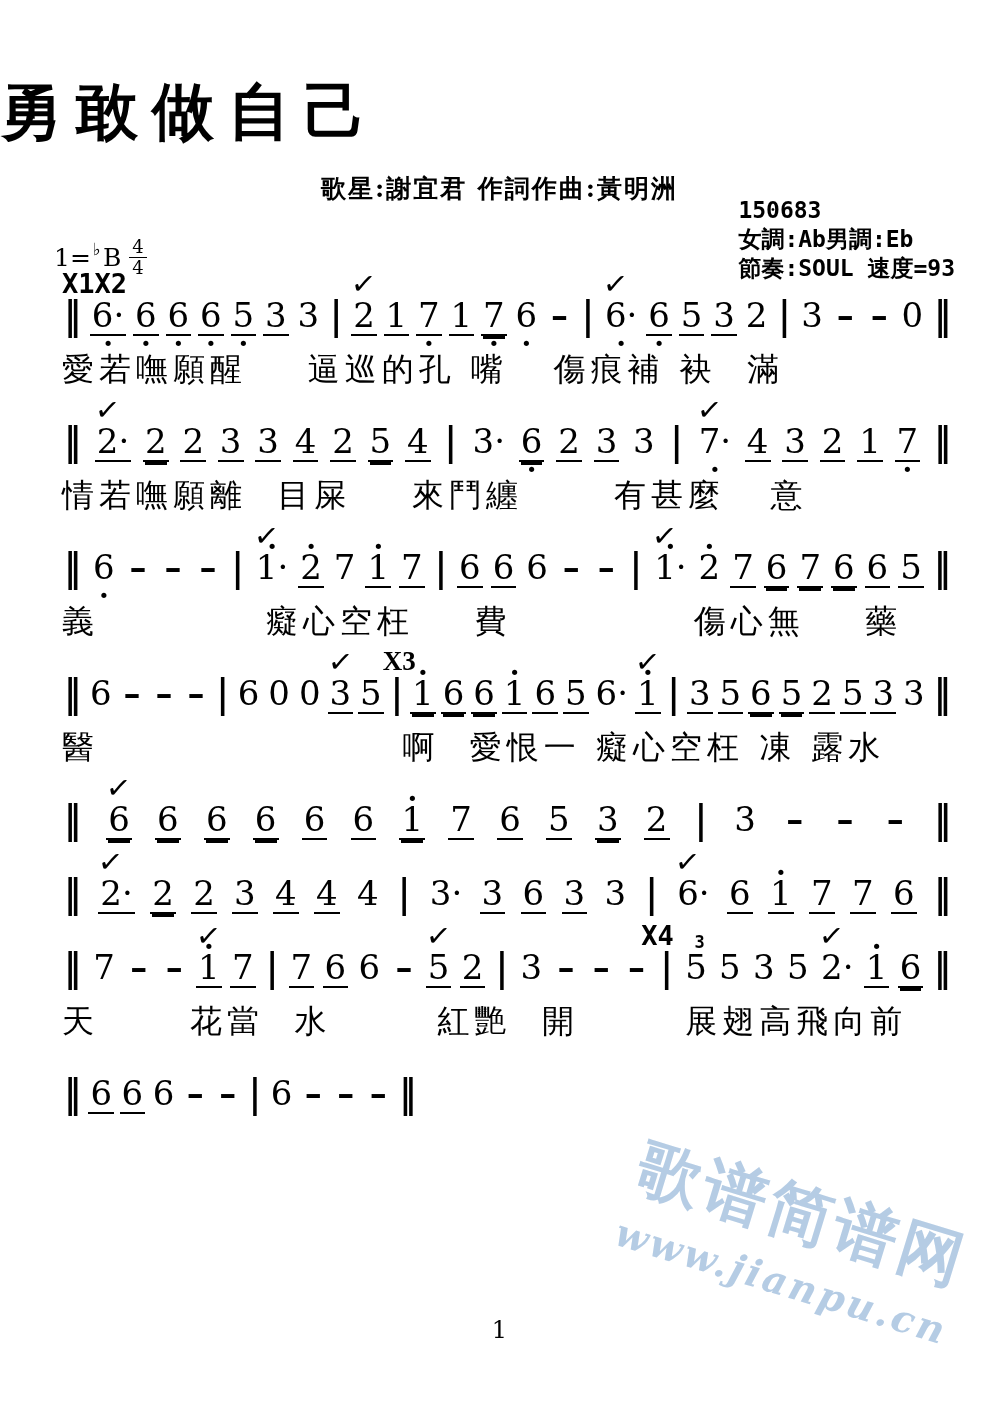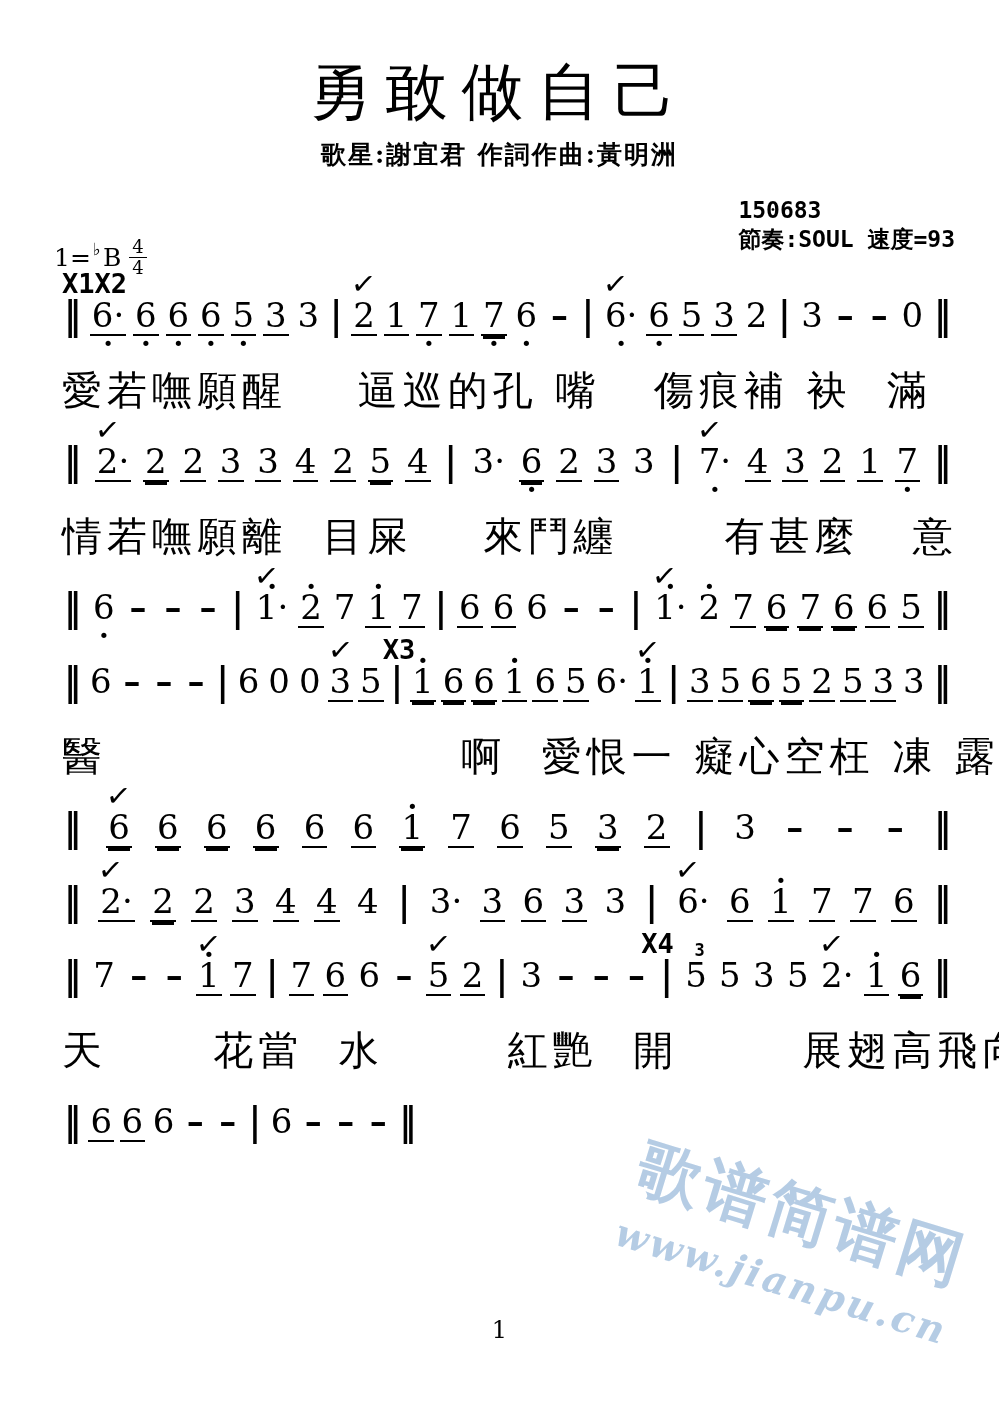--- a/index.html
+++ b/index.html
@@ -1,19 +1,19 @@
 <!DOCTYPE html>
 <html><head>
 <meta charset="utf-8">
 <style>
   html,body{margin:0;padding:0;background:#e8e8e8;}
   .page{position:relative;width:999px;height:1412px;margin:0 auto;background:#ffffff;
         font-family:"DejaVu Serif","Liberation Serif",serif;color:#000;overflow:hidden;}
-  .title{padding-top:50px;text-align:center;font-size:62px;font-weight:normal;letter-spacing:14px;}
-  .credits{margin-top:4px;text-align:center;font-size:25px;font-weight:bold;letter-spacing:2px;}
+  .title{padding-top:70px;font-size:62px;font-weight:bold;letter-spacing:14px;}
+  .credits{margin-top:18px;text-align:center;font-size:25px;font-weight:bold;letter-spacing:2px;}
   .meta{position:absolute;top:196px;right:44px;font-size:23px;font-weight:bold;
         line-height:1.25;font-family:"DejaVu Sans Mono","Liberation Mono",monospace;}
   .keysig{position:absolute;top:238px;left:54px;font-size:25px;display:flex;align-items:center;gap:2px;}
   .keysig .flat{font-size:17px;vertical-align:super;position:relative;top:-9px;}
   .frac{display:inline-flex;flex-direction:column;align-items:center;font-size:18px;line-height:1;margin-left:6px;}
   .frac .top{border-bottom:1.5px solid #000;padding:0 3px 1px;}
   .frac .bot{padding-top:1px;}
   .score{position:absolute;top:272px;left:62px;right:46px;}
   .score-line{position:relative;padding-top:26px;margin-bottom:4px;}
   .line-label{position:absolute;top:-4px;font-size:27px;font-weight:bold;
@@ -24,37 +24,38 @@
   .tok.bar{font-weight:bold;transform:scaleY(1.15);}
   .tok.dash{padding:0 5px;font-weight:bold;}
   .tok.u1{border-bottom:2.5px solid #000;}
   .tok.u2{border-bottom:2.5px solid #000;box-shadow:0 5px 0 -2px #000;}
   .tok.hi::before{content:"·";position:absolute;top:-17px;left:50%;transform:translateX(-50%);
                   font-size:28px;font-weight:bold;line-height:1;}
   .tok.lo::after{content:"·";position:absolute;bottom:-24px;left:50%;transform:translateX(-50%);
                  font-size:28px;font-weight:bold;line-height:1;}
   .check{position:absolute;top:-30px;left:0;font-size:30px;font-weight:900;transform:rotate(6deg);
          font-family:"DejaVu Sans","Liberation Sans",sans-serif;}
-  .lyrics{margin-top:24px;font-size:40px;line-height:1.2;white-space:pre;letter-spacing:5px;min-height:44px;}
+  .lyrics{margin-top:8px;font-size:32px;line-height:1.2;white-space:pre;letter-spacing:5px;min-height:44px;}
   .page-num{position:absolute;top:1316px;left:0;right:0;text-align:center;font-size:24px;}
   .watermark{position:absolute;top:1170px;right:-26px;width:460px;transform:rotate(17deg);
              text-align:center;font-weight:bold;opacity:0.85;pointer-events:none;}
   .wm1{font-size:64px;letter-spacing:4px;}
   .wm2{font-size:38px;font-style:italic;letter-spacing:3px;margin-top:4px;}
 </style>
 </head>
 <body>
 
 <div class="page">
 
   <div class="title">勇敢做自己</div>
   <div class="credits">歌星:謝宜君 作詞作曲:黃明洲</div>
 
   <div class="meta">
     <div>150683</div>
+    <div>女調:Ab男調:Eb</div>
     <div>節奏:SOUL 速度=93</div>
   </div>
 
   <div class="keysig">
     <span>1=</span>
       <span class="flat">♭</span>
       <span>B</span>
     <span class="frac">
       <span class="top">4</span>
       <span class="bot">4</span>
@@ -148,23 +149,24 @@
           <span class="tok hi">1·<span class="check">✓</span></span>
           <span class="tok hi">2</span>
           <span class="tok u1">7</span>
           <span class="tok u2">6</span>
           <span class="tok u2">7</span>
           <span class="tok u2">6</span>
           <span class="tok u1">6</span>
           <span class="tok u1">5</span>
           <span class="tok bar">‖</span>
         </div>
-      </div>
-      <div class="score-line">
-        <span class="line-label" style="left: 36%;">X3</span>
+        <div class="lyrics">義           癡心空枉    費            傷心無    藥</div>
+      </div>
+      <div class="score-line">
+        <span class="line-label" style="left: 36%; font-family: Liberation Serif, serif;">X3</span>
         <div class="notation">
           <span class="tok bar">‖</span>
           <span class="tok">6</span>
           <span class="tok dash">–</span>
           <span class="tok dash">–</span>
           <span class="tok dash">–</span>
           <span class="tok bar">|</span>
           <span class="tok">6</span>
           <span class="tok">0</span>
           <span class="tok">0</span>

